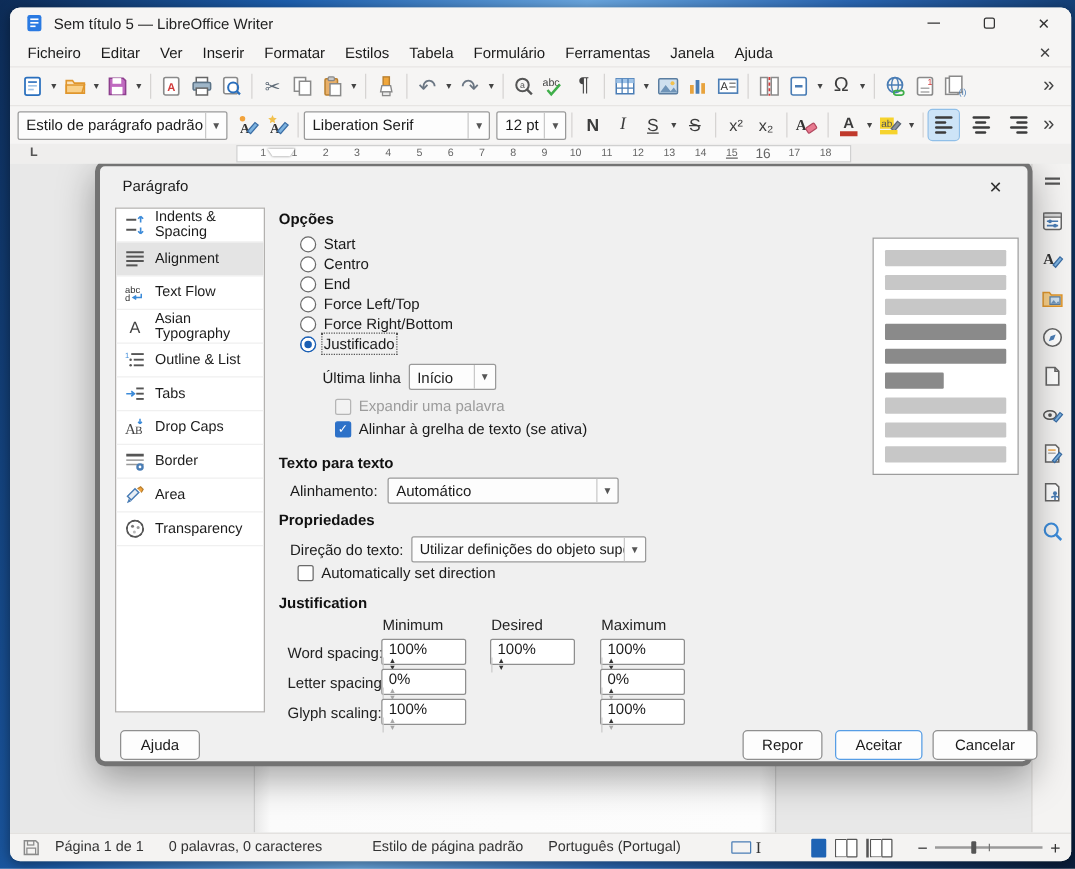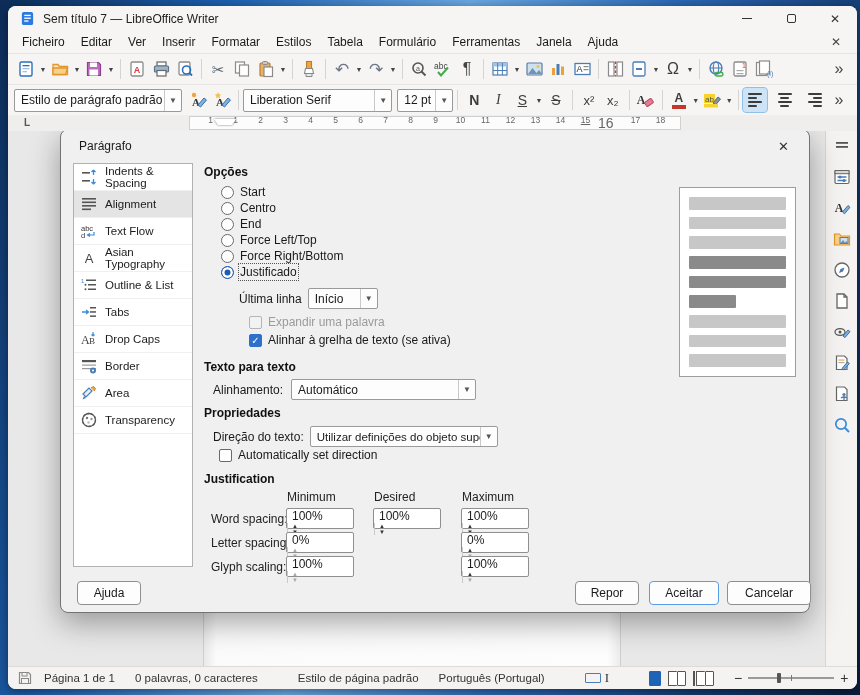--- a/index.html
+++ b/index.html
@@ -71,22 +71,22 @@
   .sb-seg { padding:0 10px; white-space:nowrap; }
   .sb-div { width:1px; height:14px; background:#cfcdcb; }
   .zoom-track { width:86px; height:2px; background:#9a9a9a; position:relative; margin:0 6px; }
   .zoom-thumb { position:absolute; left:34%; top:-4px; width:4px; height:10px; background:#555; border-radius:1px; }
   .zoom-mid { position:absolute; left:50%; top:-2px; width:1px; height:6px; background:#777; }
   .pgico { width:12px; height:15px; border:1px solid #555; border-radius:1px; background:#fff; }
   .pgico.fill { background:#1e63b4; border-color:#1e63b4; }
   .book { display:flex; } .book .pgico { width:9px; } .book .pgico:first-child{border-right:none;}
 
   
-  .dialog { position:absolute; left:52px; top:120px; width:750px; height:484px; background:#f0f0f0;
-            border:1px solid #737373; border-radius:8px; box-shadow:0 10px 30px rgba(0,0,0,.35); z-index:10; }
+  .dialog { position:absolute; left:68px; top:120px; width:750px; height:484px; background:#f0f0f0;
+            border:4px solid #737373; border-radius:8px; box-shadow:0 10px 30px rgba(0,0,0,.35); z-index:10; }
   .dlg-title { position:absolute; left:18px; top:9px; font-size:12px; color:#1a1a1a; }
   .dlg-close { position:absolute; right:14px; top:7px; font-size:13px; color:#333; padding:2px 6px; }
 
   .dlg-list { position:absolute; left:12px; top:33px; width:120px; height:404px; background:#fff;
               border:1px solid #b3b1af; overflow:hidden; }
   .dlg-item { height:27px; display:flex; align-items:center; gap:7px; padding:0 6px; border-bottom:1px solid #f0f0f0; font-size:11.5px; color:#1c1c1c; }
   .dlg-item.selected { background:#e4e4e4; }
   .licon { width:18px; height:18px; flex:0 0 auto; display:flex; align-items:center; justify-content:center; }
 
   .dlg-body { position:absolute; left:140px; top:30px; right:12px; bottom:46px; font-size:12px; }
@@ -123,21 +123,21 @@
 
 <div class="window">
 
   <div class="titlebar">
     <svg class="app-ic" viewBox="0 0 16 16">
         <rect x="2" y="1" width="12" height="14" rx="2" fill="#2a7ae2"></rect>
         <rect x="4.5" y="4" width="7" height="1.4" fill="#fff"></rect>
         <rect x="4.5" y="7" width="7" height="1.4" fill="#fff"></rect>
         <rect x="4.5" y="10" width="4.5" height="1.4" fill="#fff"></rect>
       </svg>
-    <span class="title-text">Sem título 7 — LibreOffice Writer</span>
+    <span class="title-text">Sem título 5 — LibreOffice Writer</span>
     <div class="win-controls">
       <div class="wc">
           <span class="mn"></span>
         </div>
       <div class="wc">
           <span class="sq"></span>
         </div>
       <div class="wc">✕</div>
     </div>
   </div>
@@ -426,21 +426,21 @@
           <span style="width: 25px; text-align: center; font-size: 8.5px; color: rgb(102, 102, 102);">6</span>
           <span style="width: 25px; text-align: center; font-size: 8.5px; color: rgb(102, 102, 102);">7</span>
           <span style="width: 25px; text-align: center; font-size: 8.5px; color: rgb(102, 102, 102);">8</span>
           <span style="width: 25px; text-align: center; font-size: 8.5px; color: rgb(102, 102, 102);">9</span>
           <span style="width: 25px; text-align: center; font-size: 8.5px; color: rgb(102, 102, 102);">10</span>
           <span style="width: 25px; text-align: center; font-size: 8.5px; color: rgb(102, 102, 102);">11</span>
           <span style="width: 25px; text-align: center; font-size: 8.5px; color: rgb(102, 102, 102);">12</span>
           <span style="width: 25px; text-align: center; font-size: 8.5px; color: rgb(102, 102, 102);">13</span>
           <span style="width: 25px; text-align: center; font-size: 8.5px; color: rgb(102, 102, 102);">14</span>
           <span style="width: 25px; text-align: center; font-size: 8.5px; color: rgb(102, 102, 102); text-decoration: underline;">15</span>
-          <span style="width: 25px; text-align: left; font-size: 14px; color: rgb(102, 102, 102);">16</span>
+          <span style="width: 25px; text-align: center; font-size: 11px; color: rgb(102, 102, 102);">16</span>
           <span style="width: 25px; text-align: center; font-size: 8.5px; color: rgb(102, 102, 102);">17</span>
           <span style="width: 25px; text-align: center; font-size: 8.5px; color: rgb(102, 102, 102);">18</span>
         </span>
     </div>
   </div>
 
   <div class="workspace">
     <div class="page"></div>
     <div class="side-tabs">
       <span class="tb">

